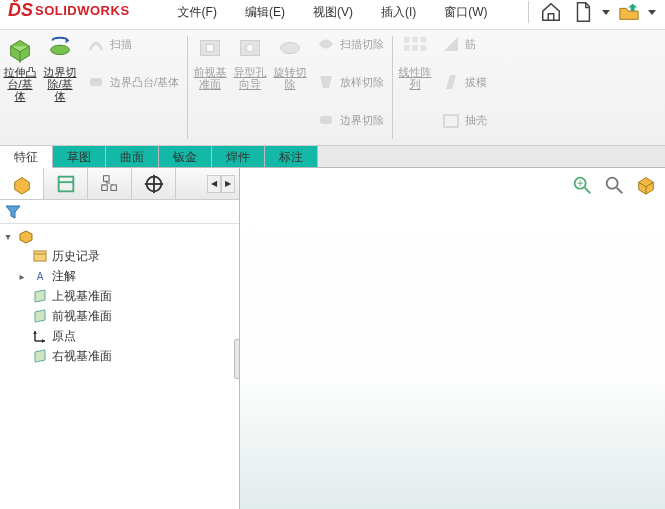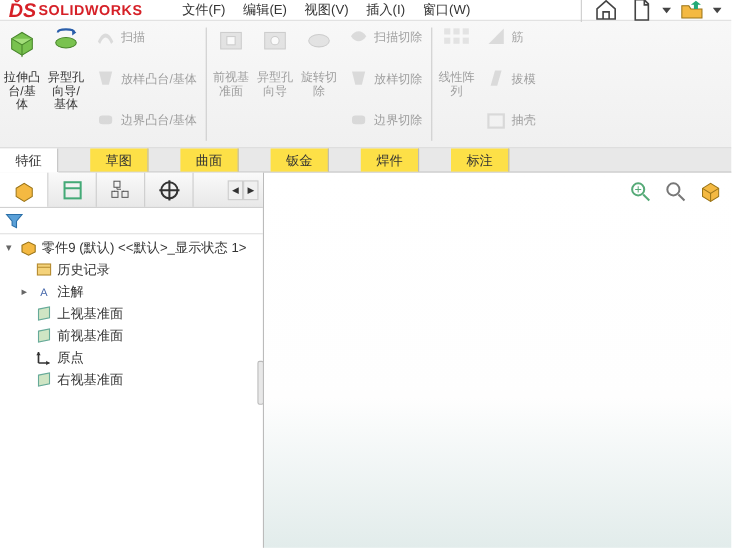--- a/index.html
+++ b/index.html
@@ -1,46 +1,46 @@
 <!DOCTYPE html>
 <html><head>
 <meta charset="utf-8">
 <style>
   * { margin: 0; padding: 0; box-sizing: border-box; font-family: "Microsoft YaHei", Arial, sans-serif; }
   body { width: 665px; height: 509px; background: #fff; overflow: hidden; font-size: 12px; color: #333; }
   
-  .topbar { height: 19px; display: flex; align-items: center; border-bottom: 1px solid #ddd; }
+  .topbar { height: 30px; display: flex; align-items: flex-start; border-bottom: 1px solid #ddd; }
   .logo { display: flex; align-items: center; padding: 0 8px; }
   .logo-s { color: #d62027; font-weight: bold; font-size: 18px; font-style: italic; margin-right: 2px; }
   .logo-text { color: #d62027; font-weight: bold; font-size: 13px; letter-spacing: 0.5px; }
   .menu-bar { display: flex; margin-left: 20px; }
-  .menu-item { padding: 4px 8px; cursor: pointer; }
+  .menu-item { padding: 4px 8px; cursor: pointer; margin-left: 12px; }
   .top-icons { margin-left: auto; display: flex; align-items: center; padding-right: 8px; gap: 4px; }
   .top-sep { width: 1px; height: 22px; background: #ccc; margin: 0 4px; }
   .top-ico { width: 28px; height: 24px; display: flex; align-items: center; justify-content: center; cursor: pointer; }
   .top-ico svg { width: 22px; height: 22px; }
   .dd-arrow { width: 10px; display: flex; align-items: center; justify-content: center; cursor: pointer; }
   
   .ribbon { height: 116px; background: linear-gradient(#f8f8f8,#f0f0f0); border-bottom: 1px solid #ccc; display: flex; }
   .rb-row { display: flex; }
   .rb-btn-lg { width: 40px; display: flex; flex-direction: column; align-items: center; padding: 2px; cursor: pointer; }
   .rb-btn-lg.disabled { opacity: 0.45; cursor: default; }
   .rb-ico-lg { width: 32px; height: 32px; display: flex; align-items: center; justify-content: center; }
   .rb-ico-lg svg { width: 30px; height: 30px; }
-  .rb-lbl { font-size: 11px; text-align: center; line-height: 12px; margin-top: 12px; }
+  .rb-lbl { font-size: 11px; text-align: center; line-height: 12px; margin-top: 2px; text-decoration: underline; }
   .rb-col { display: flex; flex-direction: column; gap: 14px; padding: 2px; text-align: right; }
   .rb-btn-sm { display: flex; align-items: center; gap: 4px; padding: 2px 4px; cursor: pointer; }
   .rb-btn-sm.disabled { opacity: 0.45; cursor: default; }
   .rb-ico-sm { width: 20px; height: 20px; display: flex; align-items: center; justify-content: center; }
   .rb-ico-sm svg { width: 18px; height: 18px; }
   .rb-sm-lbl { font-size: 11px; white-space: nowrap; }
   .rb-sep { width: 1px; background: #ccc; margin: 6px 2px; }
   
-  .doc-tabs { height: 22px; display: flex; background: #e8e8e8; border-bottom: 1px solid #bbb; gap: 29px; }
-  .doc-tab { padding: 3px 14px; font-size: 12px; border-right: 1px solid #bbb; background: #fde047; cursor: pointer; }
+  .doc-tabs { height: 22px; display: flex; background: #e8e8e8; border-bottom: 1px solid #bbb; }
+  .doc-tab { padding: 3px 14px; font-size: 12px; border-right: 1px solid #bbb; background: #14b8a6; cursor: pointer; }
   .doc-tab.active { background: #fff; border-bottom: 1px solid #fff; margin-bottom: -1px; }
   
   .workspace { display: flex; height: calc(509px - 30px - 116px - 22px); }
   .side-panel { width: 240px; background: #fff; border-right: 1px solid #bbb; display: flex; flex-direction: column; position: relative; }
   .side-tabs { height: 32px; display: flex; border-bottom: 1px solid #ccc; background: linear-gradient(#fafafa,#e8e8e8); }
   .side-tab { width: 44px; display: flex; align-items: center; justify-content: center; border-right: 1px solid #ccc; cursor: pointer; }
   .side-tab.active { background: #fff; }
   .side-tab svg { width: 22px; height: 22px; }
   .side-nav { display: flex; align-items: center; margin-left: auto; padding-right: 4px; }
   .side-nav-btn { width: 14px; height: 18px; background: #f0f0f0; border: 1px solid #ccc; font-size: 8px; display: flex; align-items: center; justify-content: center; cursor: pointer; }
@@ -121,38 +121,30 @@
       <div class="rb-lbl">拉伸凸台/基体</div>
     </div>
     <div class="rb-btn-lg">
       <div class="rb-ico-lg">
           <svg viewBox="0 0 32 32">
             <ellipse cx="16" cy="18" rx="10" ry="5" fill="#79c24f" stroke="#47852a"></ellipse>
             <path fill="none" stroke="#2a5eaa" stroke-width="2" d="M8 8c0-4 16-4 16 0"></path>
             <path fill="#2a5eaa" d="M22 5l4 3-4 3z"></path>
           </svg>
         </div>
-      <div class="rb-lbl">异型孔向导/基体</div>
+      <div class="rb-lbl">边界切除/基体</div>
     </div>
     <div class="rb-col">
       <div class="rb-btn-sm disabled">
           <span class="rb-ico-sm">
             <svg viewBox="0 0 18 18">
               <path fill="#bbb" d="M2 14c4-10 10-10 14 0l-2 2c-3-8-7-8-10 0z"></path>
             </svg>
           </span>
           <span class="rb-sm-lbl">扫描</span>
-        </div>
-      <div class="rb-btn-sm disabled">
-          <span class="rb-ico-sm">
-            <svg viewBox="0 0 18 18">
-              <path fill="#bbb" d="M3 3h12l-3 12H6z"></path>
-            </svg>
-          </span>
-          <span class="rb-sm-lbl">放样凸台/基体</span>
         </div>
       <div class="rb-btn-sm disabled">
           <span class="rb-ico-sm">
             <svg viewBox="0 0 18 18">
               <rect x="3" y="5" width="12" height="8" rx="3" fill="#bbb"></rect>
             </svg>
           </span>
           <span class="rb-sm-lbl">边界凸台/基体</span>
         </div>
     </div>
@@ -305,21 +297,20 @@
           </svg></span>
     </div>
     <div class="tree">
       <div class="tree-row">
         <span class="tree-toggle">▾</span>
         <span class="tree-ico">
             <svg viewBox="0 0 16 16">
               <path fill="#f4b942" stroke="#9a7418" d="M2 6l6-3 6 3v6l-6 3-6-3z"></path>
             </svg>
           </span>
-        <span class="tree-lbl">零件9 (默认) &lt;&lt;默认&gt;_显示状态 1&gt;</span>
       </div>
       <div id="tree-items">
           <div class="tree-row">
             <span class="tree-indent" style="width: 14px;"></span>
             <span class="tree-toggle"></span>
             <span class="tree-ico">
               <svg viewBox="0 0 16 16">
                 <rect x="2" y="3" width="12" height="10" fill="#f4d27a" stroke="#b58a2e"></rect>
                 <line x1="2" y1="6" x2="14" y2="6" stroke="#b58a2e"></line>
               </svg>

